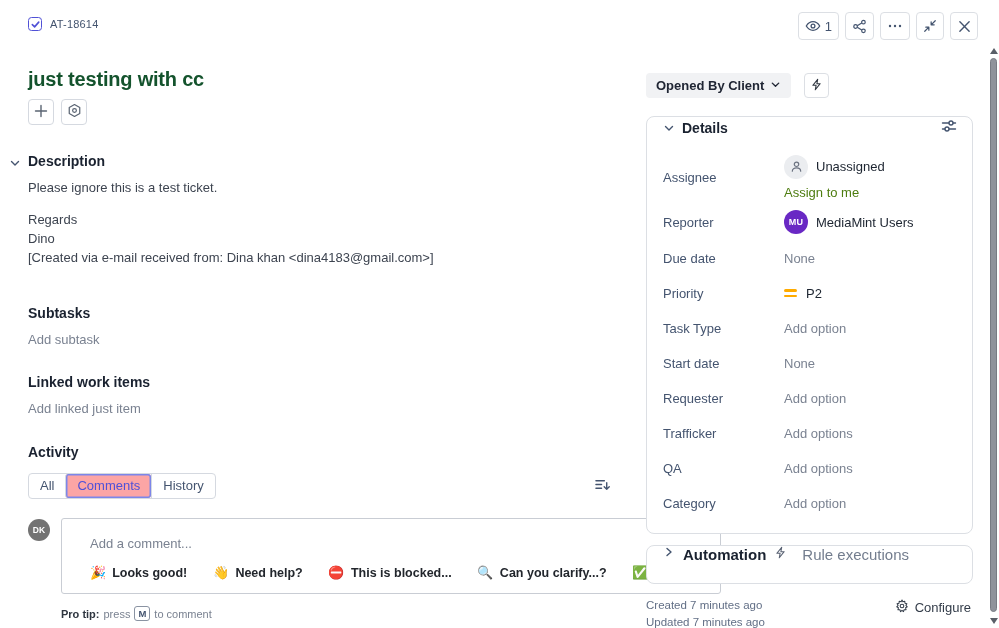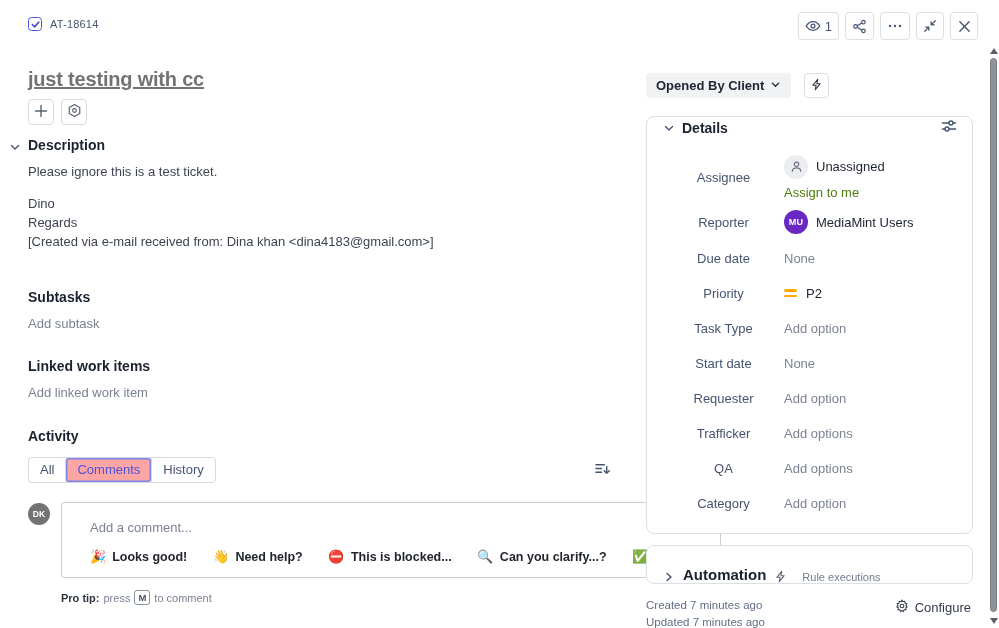--- a/index.html
+++ b/index.html
@@ -14,29 +14,29 @@
   .issue-key-row { position:absolute; left:28px; top:17px; display:flex; align-items:center; gap:8px; }
   .cbx { width:14px; height:14px; border:1.6px solid #5051d6; border-radius:3.5px; display:flex; align-items:center; justify-content:center; background:#fff; color:#5051d6; }
   .issue-key { font-size:11px; color:#44546f; letter-spacing:.2px; }
 
   .top-actions { position:absolute; top:12px; right:21px; display:flex; gap:6px; }
   .icon-btn { height:28px; min-width:28px; padding:0 6px; border:1px solid #dcdfe4; border-radius:4px; background:#fff; display:flex; align-items:center; justify-content:center; gap:4px; color:#44546f; font-size:13px; cursor:pointer; }
   .icon-btn svg { display:block; }
 
   
   .left-col { position:absolute; left:28px; top:66px; width:585px; }
-  h1.title { font-size:20px; line-height:26px; font-weight:700; color:#737373; letter-spacing:-.2px;text-decoration:underline; }
+  h1.title { font-size:20px; line-height:26px; font-weight:700; color:#14532d; letter-spacing:-.2px; }
   .title-actions { display:flex; gap:7px; margin-top:7px; }
   .sm-btn { width:26px; height:26px; border:1px solid #d5d9e0; border-radius:4px; background:#fff; display:flex; align-items:center; justify-content:center; color:#5a6472; cursor:pointer; }
 
   section.block { position:relative; }
   .section-head { font-size:14px; font-weight:700; color:#1a2230; line-height:17px; }
   .head-chev { position:absolute; left:-19px; top:2px; color:#44546f; cursor:pointer; }
 
-  .desc { margin-top:12px; }
+  .desc { margin-top:28px; }
   .desc-p1 { margin-top:9px; font-size:13px; color:#3d4450; line-height:17px; }
   .desc-group { margin-top:14px; font-size:13px; color:#3d4450; line-height:19px; }
 
   .subtasks { margin-top:38px; }
   .linked   { margin-top:26px; }
   .add-muted { margin-top:9px; font-size:13px; color:#7a8291; line-height:17px; cursor:pointer; width:max-content; }
 
   .activity { margin-top:27px; }
   .tabs-row { margin-top:12px; display:flex; align-items:center; justify-content:space-between; }
   .tabs { display:inline-flex; border:1px solid #d5d9e0; border-radius:4px; overflow:hidden; background:#fff; }
@@ -66,35 +66,35 @@
 
   .card { border:1px solid #dcdfe4; border-radius:8px; background:#fff; }
   .details-card { margin-top:18px; padding:2px 15px 6px 16px; }
   .card-head { display:flex; align-items:center; gap:7px; }
   .card-head .chev { color:#44546f; display:flex; cursor:pointer; }
   .card-title { font-size:14px; font-weight:700; color:#1a2230; }
   .spacer { flex:1; }
   .sliders-icon { color:#44546f; cursor:pointer; }
 
   .drows { margin-top:16px; }
-  .drow { display:flex; align-items:center; min-height:22px; margin-bottom:13px;text-align:center; }
+  .drow { display:flex; align-items:center; min-height:22px; margin-bottom:13px; }
   .drow.tall { align-items:center; min-height:48px; margin-bottom:9px; }
   .dlabel { width:121px; flex-shrink:0; font-size:13px; color:#44546f; }
   .dvalue { font-size:13px; color:#1c2430; display:flex; align-items:center; gap:8px; }
   .dvalue.muted, .muted { color:#7a8291; cursor:pointer; }
   .value-stack { display:flex; flex-direction:column; gap:6px; }
   .avatar-un { width:24px; height:24px; border-radius:50%; background:#ebedf0; display:flex; align-items:center; justify-content:center; color:#6b7280; }
   .avatar-mu { width:24px; height:24px; border-radius:50%; background:#6928c4; color:#fff; font-size:9px; font-weight:700; display:flex; align-items:center; justify-content:center; letter-spacing:.2px; }
   .link { color:#4d7c0f; font-size:13px; cursor:pointer; width:max-content; }
   .prio-icon { width:14px; height:14px; display:flex; flex-direction:column; justify-content:center; gap:3px; }
   .prio-icon i { display:block; height:2.5px; border-radius:2px; background:#ffab00; width:13px; }
 
-  .automation-card { margin-top:11px; height:39px; display:flex; align-items:flex-end; gap:8px; padding:0 16px; }
+  .automation-card { margin-top:11px; height:39px; display:flex; align-items:flex-start; gap:8px; padding:0 16px; }
   .automation-card .card-title { font-size:15px; }
-  .automation-note { font-size:11px; color:#737d8e; margin-left:7px; }
+  .automation-note { font-size:15px; color:#737d8e; margin-left:7px; }
   .bolt-sm { color:#596273; display:flex; }
 
   .meta-row { margin-top:13px; display:flex; justify-content:space-between; align-items:flex-start; }
   .meta-lines { font-size:11.5px; color:#626f86; line-height:17px; }
   .configure { display:flex; align-items:center; gap:6px; font-size:13px; color:#333c49; cursor:pointer; margin-top:2px; margin-right:2px; }
 
   
   .scrollbar { position:absolute; right:1px; top:44px; width:8px; height:584px; }
   .sb-arrow-up, .sb-arrow-down { position:absolute; left:0; width:0; height:0; border-left:4px solid transparent; border-right:4px solid transparent; }
   .sb-arrow-up { top:4px; border-bottom:6px solid #5a5f68; }
@@ -177,34 +177,34 @@
       </button>
     </div>
 
     <section class="block desc">
       <span class="head-chev"><svg width="12" height="12" viewBox="0 0 12 12">
             <path d="M2.5 4.5 L6 8 L9.5 4.5" fill="none" stroke="currentColor" stroke-width="1.4" stroke-linecap="round" stroke-linejoin="round"></path>
           </svg></span>
       <div class="section-head">Description</div>
       <p class="desc-p1">Please ignore this is a test ticket.</p>
       <div class="desc-group">
+        <div>Regards</div>
         <div>Dino</div>
-        <div>Regards</div>
         <div>[Created via e-mail received from: Dina khan &lt;dina4183@gmail.com&gt;]</div>
       </div>
     </section>
 
     <section class="block subtasks">
       <div class="section-head">Subtasks</div>
       <div class="add-muted">Add subtask</div>
     </section>
 
     <section class="block linked">
       <div class="section-head">Linked work items</div>
-      <div class="add-muted">Add linked work item</div>
+      <div class="add-muted">Add linked just item</div>
     </section>
 
     <section class="block activity">
       <div class="section-head">Activity</div>
       <div class="tabs-row">
         <div class="tabs">
           <span class="tab">All</span>
           <span class="tab selected">Comments</span>
           <span class="tab">History</span>
         </div>

